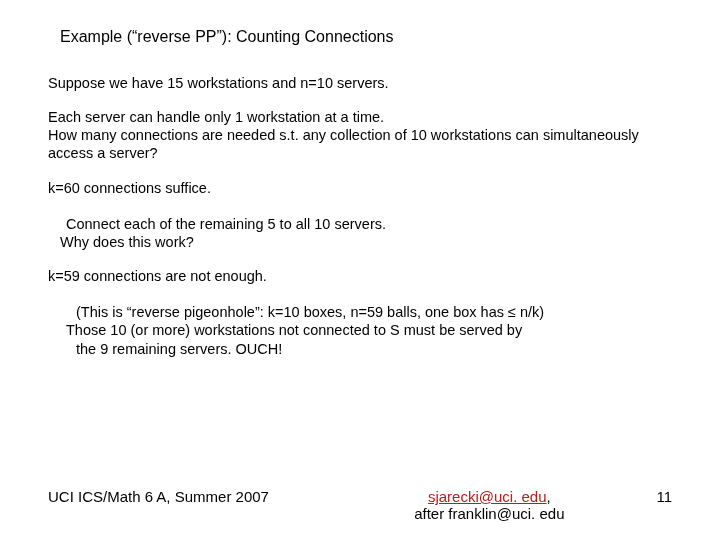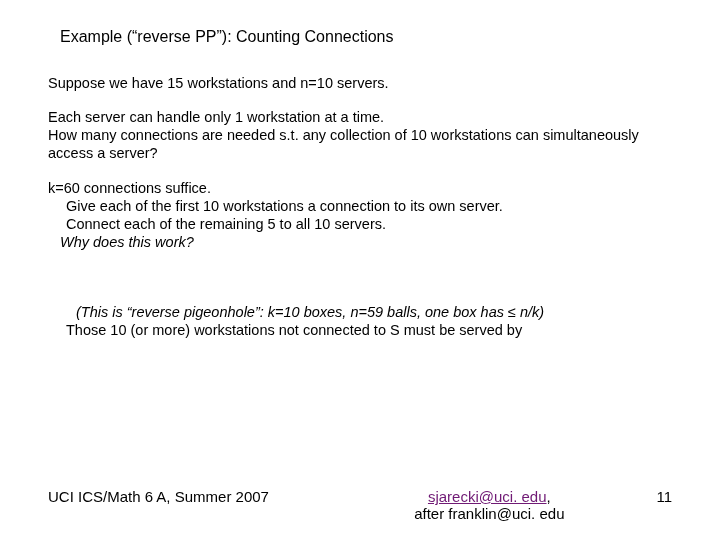--- a/index.html
+++ b/index.html
@@ -26,38 +26,38 @@
     padding-left: 12px;
   }
   .body-text {
     font-size: 14.5px;
     line-height: 1.25;
     margin-bottom: 16px;
     margin-top: 10px;
   }
   .indent1 { padding-left: 18px; }
   .indent2 { padding-left: 28px; }
-  .italic { font-style: italic; }
+  .italic { }
   .underline { text-decoration: underline; }
   .footer {
     position: absolute;
     bottom: 18px;
     left: 48px;
     right: 48px;
     font-size: 15px;
     display: flex;
     justify-content: space-between;
     align-items: flex-start;
   }
   .footer-center {
     text-align: center;
     flex: 1;
   }
   .email-link {
-    color: #701a75;
+    color: #b91c1c;
     text-decoration: underline;
   }
   .footer-left { flex: 1; }
   .footer-right { flex: 0 0 auto; padding-left: 20px; }
 </style>
 </head>
 <body>
 
 <div class="slide">
 
@@ -67,30 +67,33 @@
     <span>Suppose we have 15 workstations and n=10 servers.</span>
   </div>
 
   <div class="body-text">
     <span>Each server can handle only 1 workstation at a time.</span><br>
     <span>How many connections are needed s.t. any collection of 10 workstations can simultaneously access a server?</span>
   </div>
 
   <div class="body-text">
     <span>k=60 connections suffice.</span><br>
-    <span class="indent1" style="display:inline-block">Give each of the first 10 workstations a connection to its own server.</span><br>
+    <br>
     <span class="indent1" style="display:inline-block">Connect each of the remaining 5 to all 10 servers.</span><br>
     <span class="indent1 italic" style="display:inline-block;padding-left:12px">Why does this work?</span>
   </div>
 
   <div class="body-text">
-    <br>
+    <span>k=59 connections are not enough.</span><br>
     <br>
     <span class="indent2 italic" style="display:inline-block">(This is “reverse pigeonhole”: k=10 boxes, n=59 balls, one box has ≤ n/k)</span><br>
     <span class="indent1" style="display:inline-block">Those 10 (or more) workstations not connected to S must be served by</span><br>
+    <span class="indent1" style="display:inline-block;padding-left:28px">
+      <span>the 9 remaining servers.  </span><span class="italic">OUCH!</span>
+    </span>
   </div>
 
 </div>
 
 <div class="footer">
   <div class="footer-left">UCI ICS/Math 6 A, Summer 2007</div>
   <div class="footer-center">
     <span class="email-link">sjarecki@uci. edu</span><span>,</span><br>
     <span>after franklin@uci. edu</span>
   </div>

